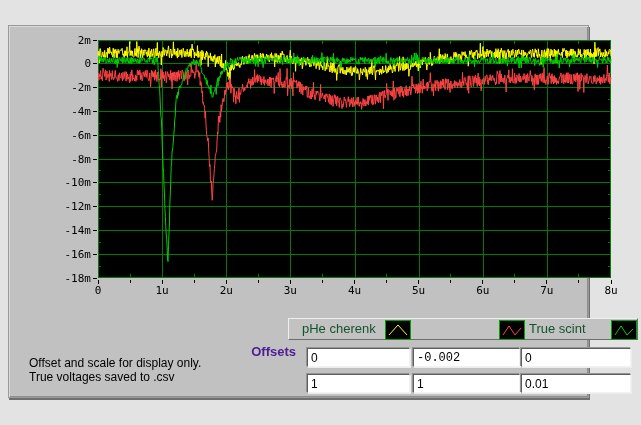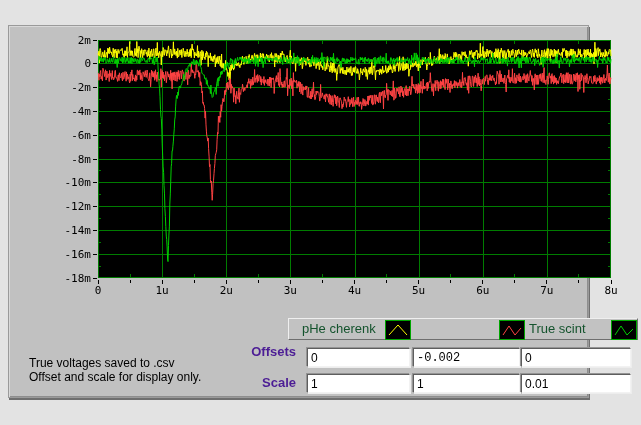--- a/index.html
+++ b/index.html
@@ -178,26 +178,25 @@
     <svg class="legend-icon" style="left:210px" viewBox="0 0 24 18">
       <polyline points="3,14 9,5 15,14 21,7" fill="none" stroke-width="1" stroke="#ff4343"></polyline>
     </svg>
     <span class="legend-label" style="left:240px">True scint</span>
     <svg class="legend-icon" style="left:322px" viewBox="0 0 24 18">
       <polyline points="3,14 9,5 15,14 21,8" fill="none" stroke-width="1" stroke="#00d000"></polyline>
     </svg>
   </div>
 
   <div class="note">
+    <div>Offset and scale for display only.</div>
     <div>True voltages saved to .csv</div>
-    <div>Offset and scale for display only.</div>
   </div>
 
   <div class="row-label" style="top:319px">Offsets</div>
-  <div class="row-label" style="top:350px">Scale</div>
 
   <input class="lv-input" style="left: 298px; top: 322px; width: 95px;" value="0">
   <input class="lv-input" style="left: 404px; top: 322px; width: 99px; font-family: Liberation Mono, monospace;" value="-0.002">
   <input class="lv-input" style="left: 512px; top: 322px; width: 102px;" value="0">
 
   <input class="lv-input" style="left: 298px; top: 348px; width: 95px;" value="1">
   <input class="lv-input" style="left: 404px; top: 348px; width: 99px;" value="1">
   <input class="lv-input" style="left: 512px; top: 348px; width: 102px;" value="0.01">
 </div>
 

